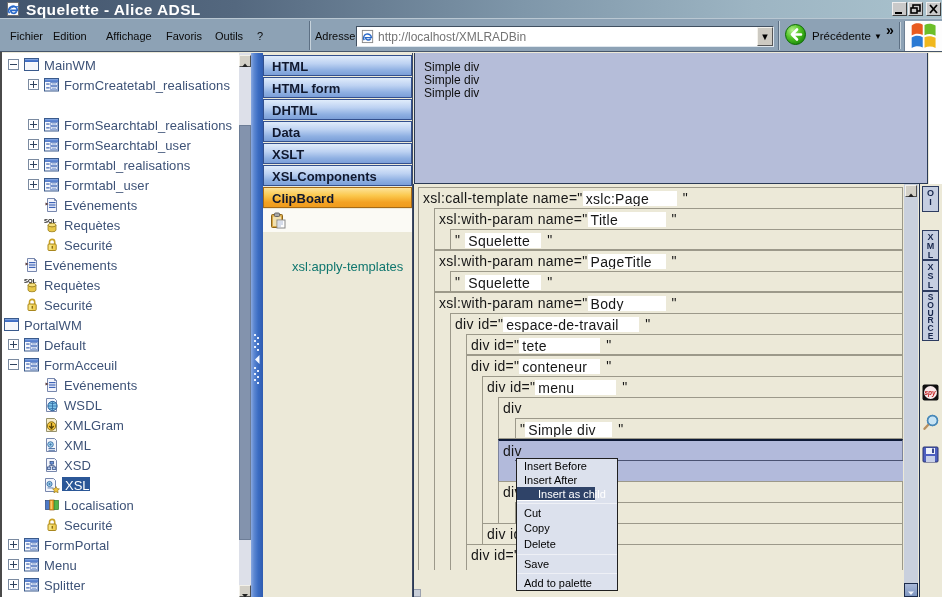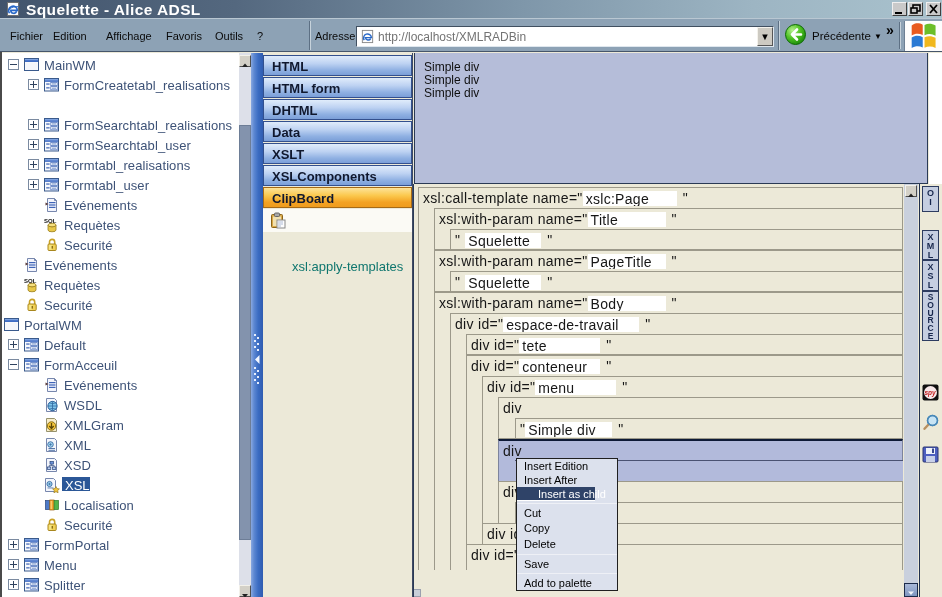--- a/index.html
+++ b/index.html
@@ -603,21 +603,21 @@
 <div class="abs" style="left:2px;top:262px;width:17px;height:17px;">
 <svg width="17" height="17" viewBox="0 0 17 17">
         <rect x="1" y="1" width="15" height="15" rx="1" fill="#4d5fc0" stroke="#2a3570"></rect>
         <rect x="4" y="2" width="9" height="6" fill="#eef2fa"></rect>
         <rect x="4" y="10" width="9" height="6" fill="#c8d0e8"></rect>
         <rect x="10" y="2.5" width="2" height="4.5" fill="#3a4890"></rect>
       </svg></div>
 </div>
 
 <div id="ctxmenu">
-  <div class="mi" style="height:14px;">Insert Edition</div>
+  <div class="mi" style="height:14px;">Insert Before</div>
   <div class="mi" style="height:14px;">Insert After</div>
   <div class="mi hl" style="height:14px;">Insert as child</div>
   <div class="msep"></div>
   <div class="mi" style="height:15.5px;">Cut</div>
   <div class="mi" style="height:15.5px;">Copy</div>
   <div class="mi" style="height:15.5px;">Delete</div>
   <div class="msep"></div>
   <div class="mi">Save</div>
   <div class="msep"></div>
   <div class="mi">Add to palette</div>

